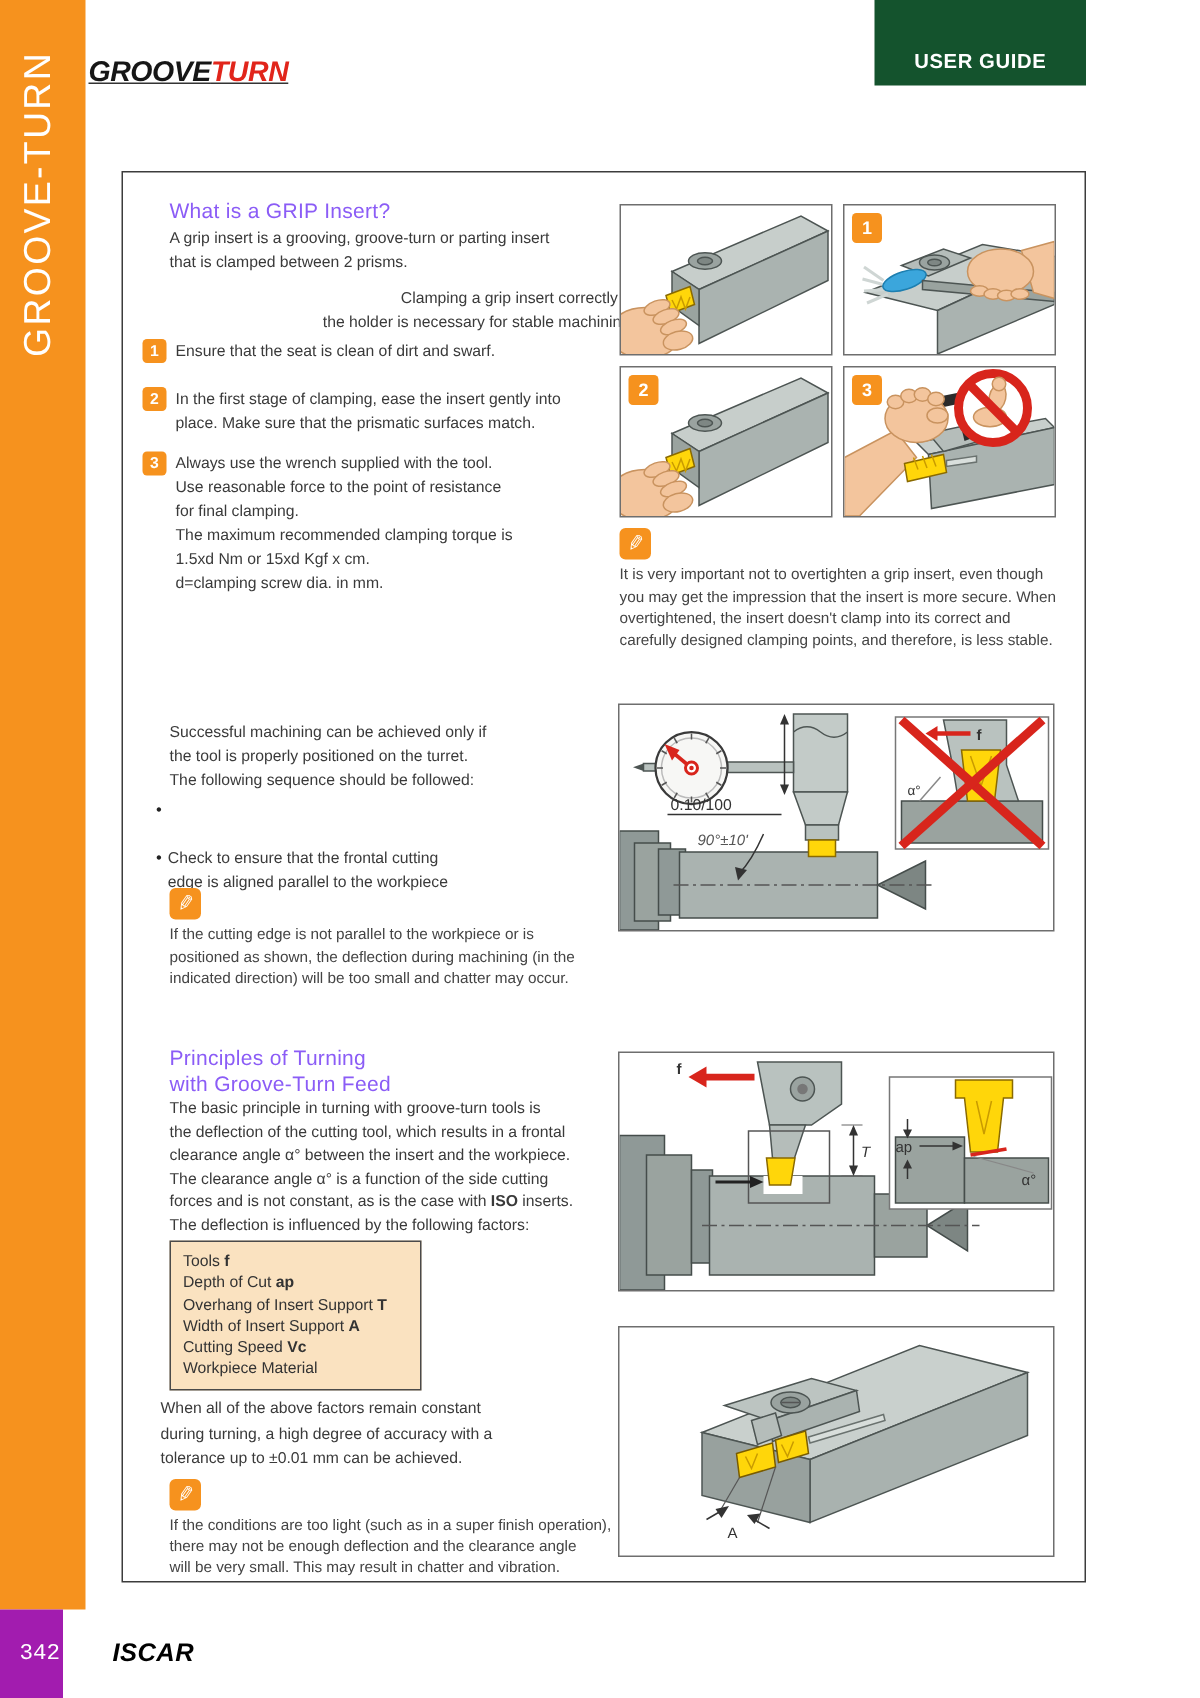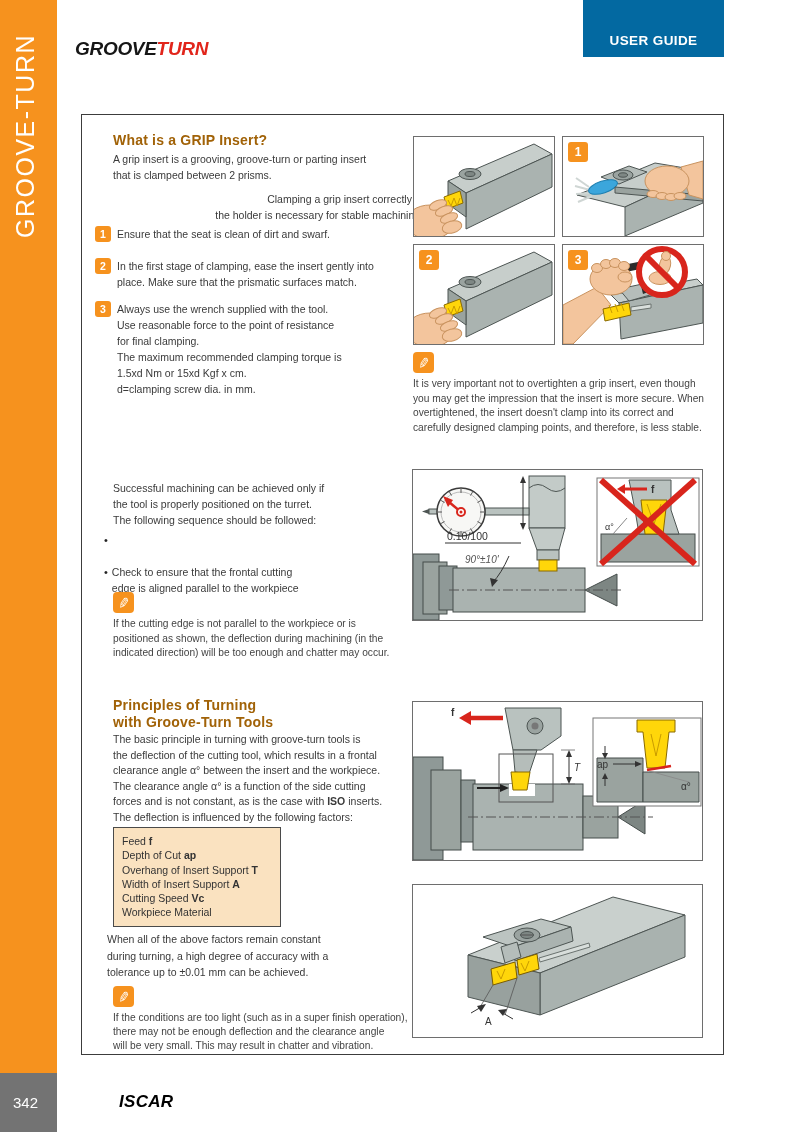--- a/index.html
+++ b/index.html
@@ -9,54 +9,54 @@
     overflow:hidden;
   }
   .abs{position:absolute;}
   
   .sidebar{left:0;top:0;width:57px;height:1073px;background:#F6921E;}
   .sidebar-label{
     position:absolute;left:11px;top:42px;height:196px;width:36px;
     writing-mode:vertical-rl;transform:rotate(180deg);
     color:#fff;font-size:25px;letter-spacing:1.5px;font-weight:400;white-space:nowrap;
   }
-  .pagenum-box{left:0;top:1073px;width:57px;height:59px;background:#737373;
-    display:flex;align-items:center;}
+  .pagenum-box{left:0;top:1073px;width:42px;height:59px;background:#a21caf;
+    display:flex;align-items:center;font-family:Liberation Mono, monospace;}
   .pagenum{color:#fff;font-size:15px;padding-left:13px;}
   
-  .logo{left:75px;top:38px;font-style:italic;font-weight:800;font-size:19px;letter-spacing:-0.3px;white-space:nowrap;}
+  .logo{left:59px;top:38px;font-style:italic;font-weight:800;font-size:19px;letter-spacing:-0.3px;white-space:nowrap;text-decoration:underline;}
   .logo .p1{color:#161616;}
   .logo .p2{color:#E1251B;}
-  .userguide-box{left:583px;top:0;width:141px;height:57px;background:#0369a1;
+  .userguide-box{left:583px;top:0;width:141px;height:57px;background:#14532d;
     display:flex;align-items:flex-end;justify-content:center;}
   .userguide-label{color:#fff;font-weight:700;font-size:13.5px;letter-spacing:.4px;padding-bottom:9px;}
   
   .content-box{left:81px;top:114px;width:643px;height:941px;border:1.5px solid #3c3c3c;
     box-sizing:border-box;background:#fff;}
-  .h2{font-size:14px;font-weight:700;color:#a16207;letter-spacing:.2px;white-space:pre-line;line-height:17px;}
+  .h2{font-size:14px;font-weight:400;color:#8b5cf6;letter-spacing:.2px;white-space:pre-line;line-height:17px;}
   .body-text{font-size:10.5px;line-height:16px;color:#3a3a3a;white-space:pre-line;}
   .note-text{font-size:10.2px;line-height:14.5px;color:#444;white-space:pre-line;}
   .step{display:flex;gap:6px;align-items:flex-start;}
   .nbadge{width:16px;height:16px;background:#F6921E;border-radius:3px;flex:0 0 auto;
     color:#fff;font-size:10.5px;font-weight:700;display:flex;align-items:center;justify-content:center;}
   .bullet-row{display:flex;gap:4px;}
   .bullet-dot{font-size:11px;line-height:16px;color:#222;}
   .note-icon{width:21px;height:21px;background:#F6921E;border-radius:4px;
     display:flex;align-items:center;justify-content:center;}
   .note-icon span{color:#fff;font-size:14px;transform:scaleX(-1) rotate(10deg);display:block;}
   .factors-box{background:#FAE2C0;border:1.5px solid #4a4a4a;width:168px;box-sizing:border-box;
     padding:6px 8px;font-size:10.5px;line-height:14.3px;color:#333;}
   .panel{position:absolute;width:142px;height:101px;border:1px solid #6e6e6e;background:#fff;
     box-sizing:border-box;overflow:hidden;}
   .panel-badge{position:absolute;left:5px;top:5px;width:20px;height:20px;background:#F6921E;
     border-radius:3px;color:#fff;font-weight:700;font-size:12px;display:flex;
     align-items:center;justify-content:center;}
   .illus{position:absolute;border:1px solid #6e6e6e;background:#fff;box-sizing:border-box;overflow:hidden;}
   .footer-brand{left:75px;top:1092px;font-style:italic;font-weight:800;font-size:17px;
-    color:#000;letter-spacing:.3px;margin-left:44px;}
+    color:#000;letter-spacing:.3px;}
   svg text{font-family:"Liberation Sans","DejaVu Sans",sans-serif;}
 </style>
 </head>
 <body>
 
 <div class="abs sidebar">
   <div class="sidebar-label">GROOVE-TURN</div>
 </div>
 <div class="abs pagenum-box">
   <div class="pagenum">342</div>
@@ -225,21 +225,21 @@
   <div class="abs bullet-row" style="left:22px;top:449px;width:320px;">
     <span class="bullet-dot">•</span>
     <span class="body-text">Check to ensure that the frontal cutting
 edge is aligned parallel to the workpiece</span>
   </div>
   <div class="abs note-icon" style="left:31px;top:477px;">
       <span>✎</span>
     </div>
   <div class="abs note-text" style="left:31px;top:502px;width:320px;">If the cutting edge is not parallel to the workpiece or is
 positioned as shown, the deflection during machining (in the
-indicated direction) will be too enough and chatter may occur.</div>
+indicated direction) will be too small and chatter may occur.</div>
 
   <div class="illus" style="left:330px;top:354px;width:291px;height:152px;">
     <svg width="289" height="150" viewBox="0 0 289 150">
       <g>
         <rect x="0" y="84" width="26" height="66" fill="#8f9997" stroke="#454d4b"></rect>
         <rect x="10" y="92" width="24" height="52" fill="#9aa39f" stroke="#454d4b"></rect>
         <rect x="26" y="96" width="18" height="44" fill="#8f9997" stroke="#454d4b"></rect>
         <rect x="40" y="98" width="132" height="44" fill="#aab3b0" stroke="#454d4b"></rect>
         <polygon points="172,120 204,104 204,136" fill="#7d8683" stroke="#454d4b"></polygon>
         <line x1="36" y1="120" x2="210" y2="120" stroke="#555" stroke-width="1" stroke-dasharray="10 3 2 3"></line>
@@ -299,30 +299,30 @@
         <line x1="200" y1="64" x2="214" y2="48" stroke="#888" stroke-width="1"></line>
         <line x1="188" y1="10" x2="282" y2="94" stroke="#D8251C" stroke-width="6"></line>
         <line x1="282" y1="10" x2="188" y2="94" stroke="#D8251C" stroke-width="6"></line>
       </g>
       <text x="238" y="23" font-size="10" font-weight="bold" fill="#333">f</text>
       <text x="192" y="60" font-size="9" fill="#333">α°</text>
     </svg>
   </div>
 
   <div class="abs h2" style="left:31px;top:582px;">Principles of Turning
-with Groove-Turn Tools</div>
+with Groove-Turn Feed</div>
   <div class="abs body-text" style="left:31px;top:617px;width:320px;line-height:15.6px;"><span>The basic principle in turning with groove-turn tools is
 the deflection of the cutting tool, which results in a frontal
 clearance angle α° between the insert and the workpiece.
 The clearance angle α° is a function of the side cutting
 forces and is not constant, as is the case with </span><b>ISO</b><span> inserts.
 The deflection is influenced by the following factors:</span></div>
 
   <div class="abs factors-box" style="left:31px;top:712px;">
-    <div><span>Feed </span><b>f</b></div>
+    <div><span>Tools </span><b>f</b></div>
     <div><span>Depth of Cut </span><b>ap</b></div>
     <div><span>Overhang of Insert Support </span><b>T</b></div>
     <div><span>Width of Insert Support </span><b>A</b></div>
     <div><span>Cutting Speed </span><b>Vc</b></div>
     <div><span>Workpiece Material</span><b></b></div>
   </div>
 
   <div class="abs body-text" style="left:25px;top:816px;width:310px;line-height:16.5px;">When all of the above factors remain constant
 during turning, a high degree of accuracy with a
 tolerance up to ±0.01 mm can be achieved.</div>

